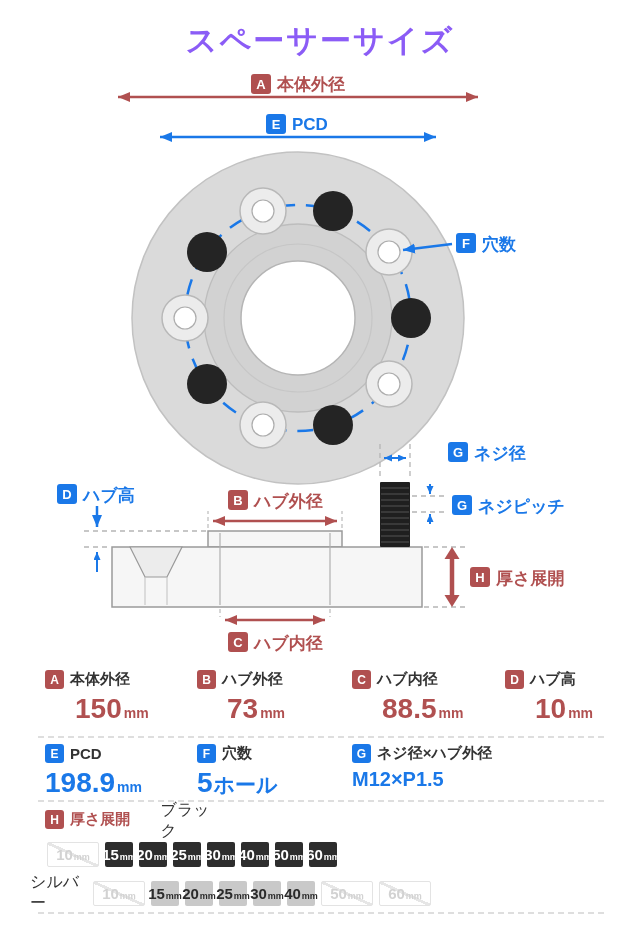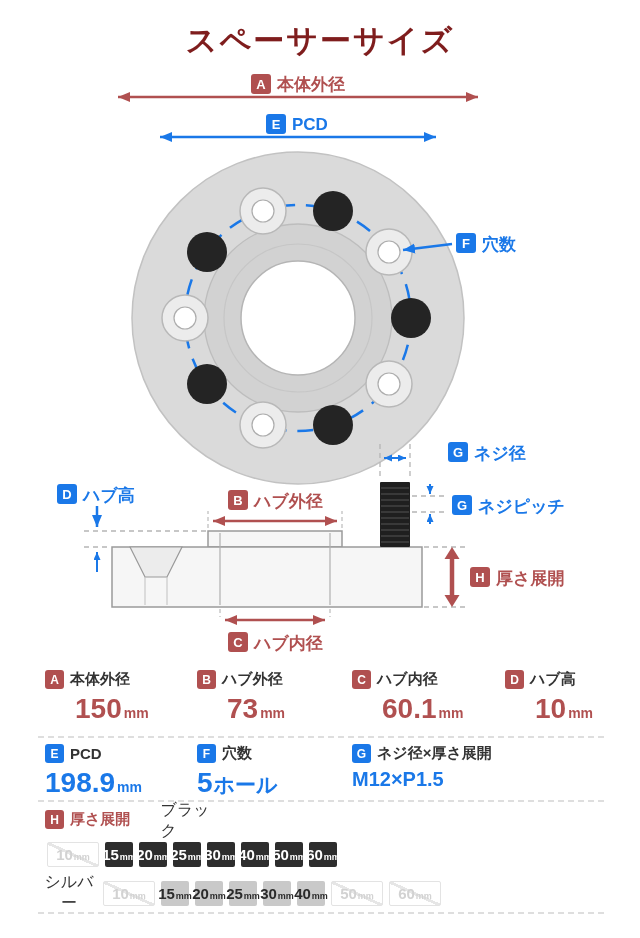--- a/index.html
+++ b/index.html
@@ -1,19 +1,19 @@
 <!DOCTYPE html>
 <html><head>
 <meta charset="utf-8">
 <style>
   html,body{margin:0;padding:0;background:#fff;}
   body{font-family:"Liberation Sans","DejaVu Sans",sans-serif;}
   .page{position:relative;width:640px;height:938px;background:#fff;overflow:hidden;}
   .abs{position:absolute;}
-  .title{top:20px;left:0;width:640px;text-align:center;font-size:31px;font-weight:700;color:#7f1d1d;letter-spacing:2px;}
+  .title{top:20px;left:0;width:640px;text-align:center;font-size:31px;font-weight:700;color:#8b5cf6;letter-spacing:2px;}
   .sep{left:38px;width:566px;border-top:2px dashed #dedede;height:0;}
   
   .spec-head{display:flex;align-items:center;gap:6px;}
   .b{display:inline-flex;align-items:center;justify-content:center;width:19px;height:19px;border-radius:3px;color:#fff;font-size:12px;font-weight:700;flex:0 0 auto;}
   .b.red{background:#b05050;} .b.blue{background:#1a78e8;}
   .spec-name{font-size:15px;font-weight:700;color:#333;}
   .spec-val{display:flex;align-items:baseline;margin-top:5px;font-weight:700;font-size:28px;line-height:1.1;}
   .spec-val .unit{font-size:14px;margin-left:2px;}
   .spec-val .unit-lg{font-size:21px;margin-left:1px;}
   .val-md{font-size:20px;}
@@ -221,21 +221,21 @@
         <span>73</span>
         <span class="unit">mm</span>
       </div>
   </div>
   <div class="abs" style="left:352px;top:670px;">
     <div class="spec-head">
         <span class="b red">C</span>
         <span class="spec-name">ハブ内径</span>
       </div>
     <div class="spec-val red-t">
-        <span>60.1</span>
+        <span>88.5</span>
         <span class="unit">mm</span>
       </div>
   </div>
   <div class="abs" style="left:505px;top:670px;">
     <div class="spec-head">
         <span class="b red">D</span>
         <span class="spec-name">ハブ高</span>
       </div>
     <div class="spec-val red-t">
         <span>10</span>
@@ -261,21 +261,21 @@
         <span class="spec-name">穴数</span>
       </div>
     <div class="spec-val blue-t">
         <span>5</span>
         <span class="unit unit-lg">ホール</span>
       </div>
   </div>
   <div class="abs" style="left:352px;top:744px;">
     <div class="spec-head">
         <span class="b blue">G</span>
-        <span class="spec-name">ネジ径×厚さ展開</span>
+        <span class="spec-name">ネジ径×ハブ外径</span>
       </div>
     <div class="spec-val blue-t val-md">
         <span>M12×P1.5</span>
       </div>
   </div>
 
   <div class="abs sep" style="top:800px;"></div>
 
   <div class="abs thick-head" style="left:45px;top:810px;">
     <span class="b red">H</span>
@@ -313,21 +313,21 @@
           <i class="n">50</i>
           <i class="u">mm</i>
         </span>
       <span class="size black">
           <i class="n">60</i>
           <i class="u">mm</i>
         </span>
     </span>
   </div>
 
-  <div class="abs thick-row" style="left:40px;top:872px;text-align:center;">
+  <div class="abs thick-row" style="left:30px;top:872px;">
     <span class="row-label">シルバー</span>
     <span class="sizes">
       <span class="size ghost">
           <i class="n">10</i>
           <i class="u">mm</i>
         </span>
       <span class="size silver">
           <i class="n">15</i>
           <i class="u">mm</i>
         </span>

